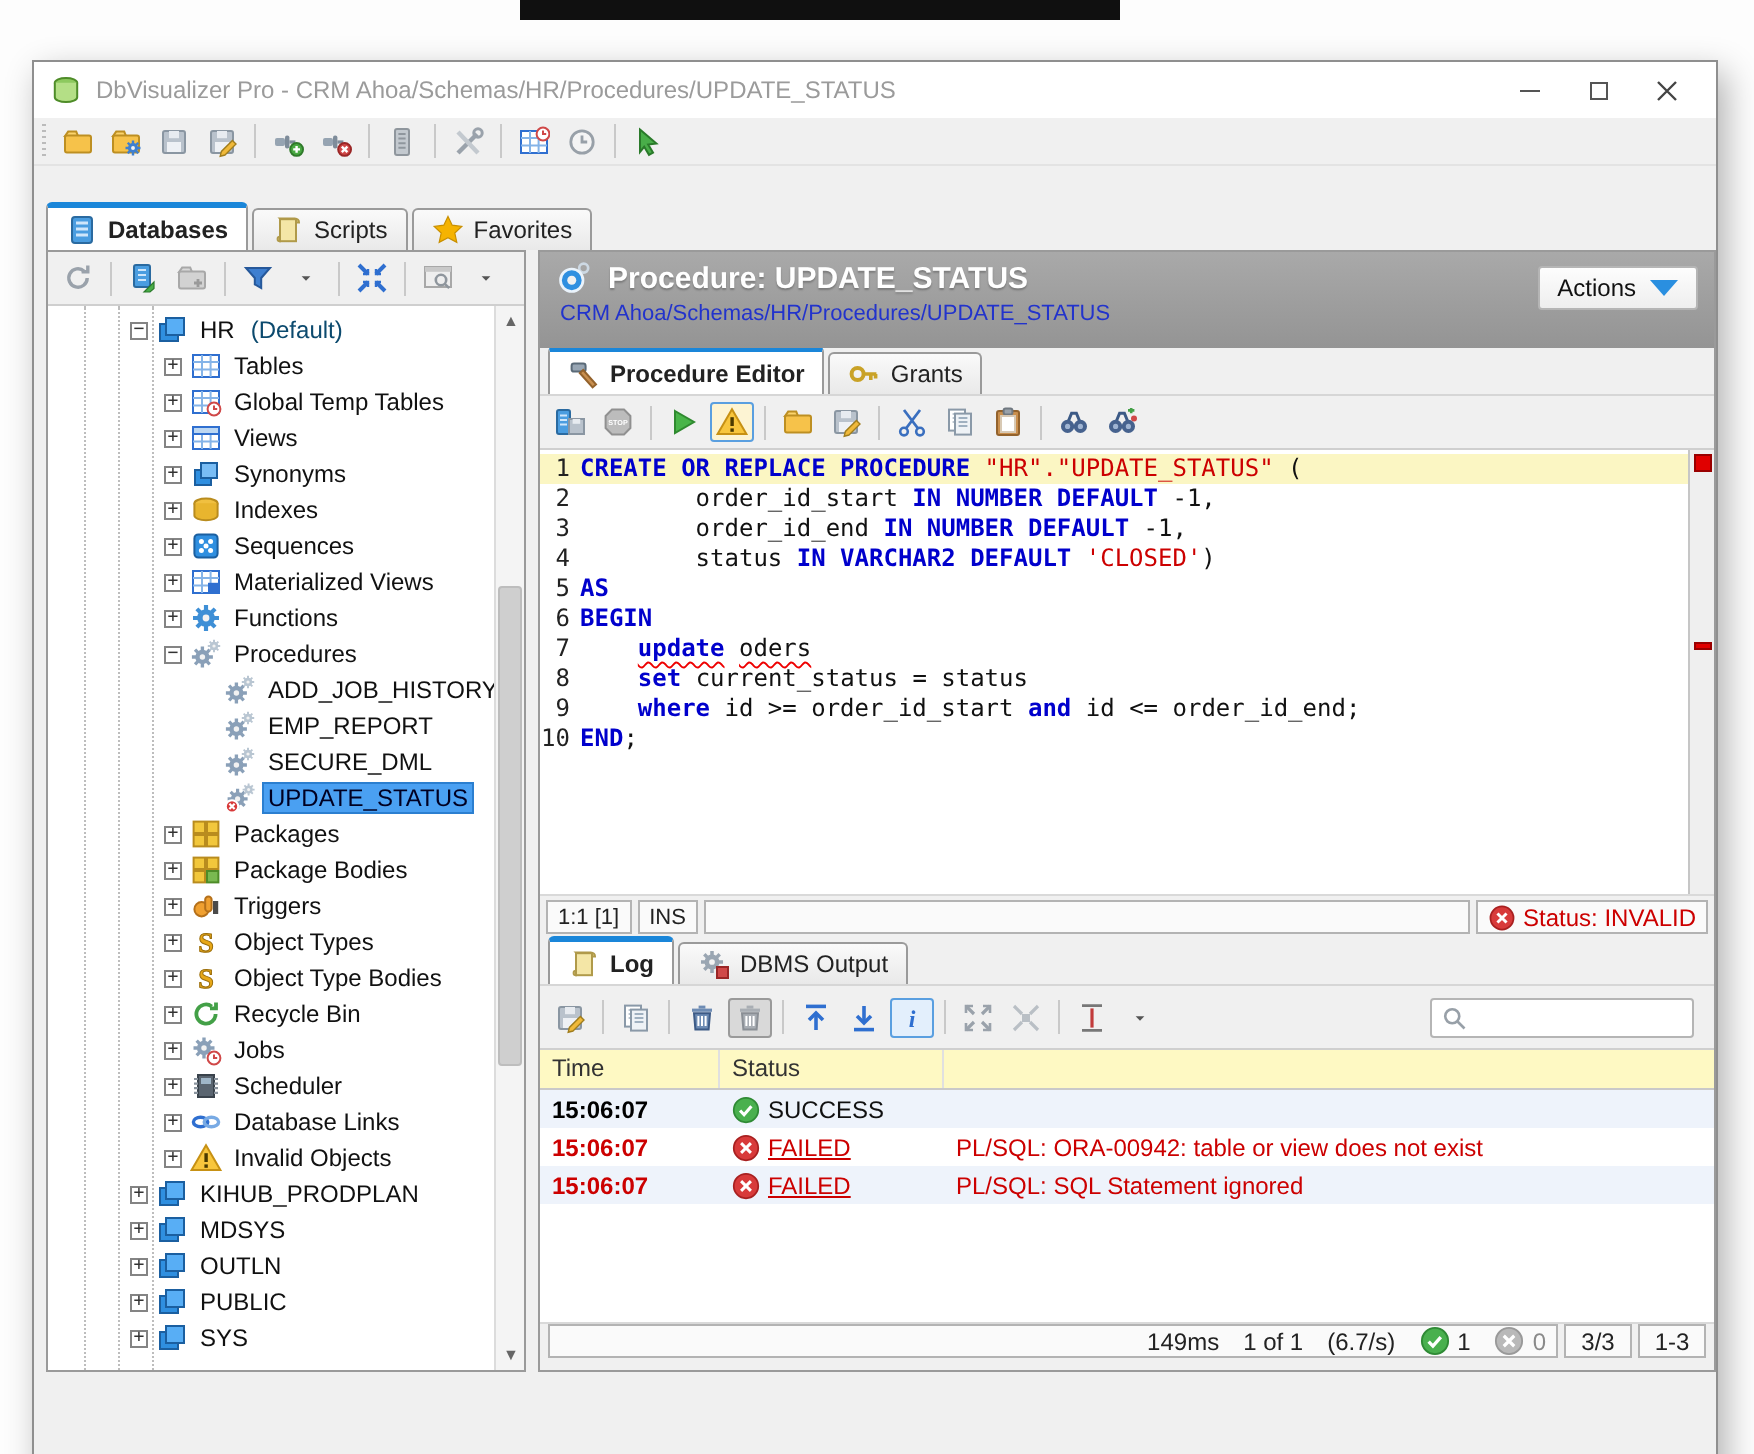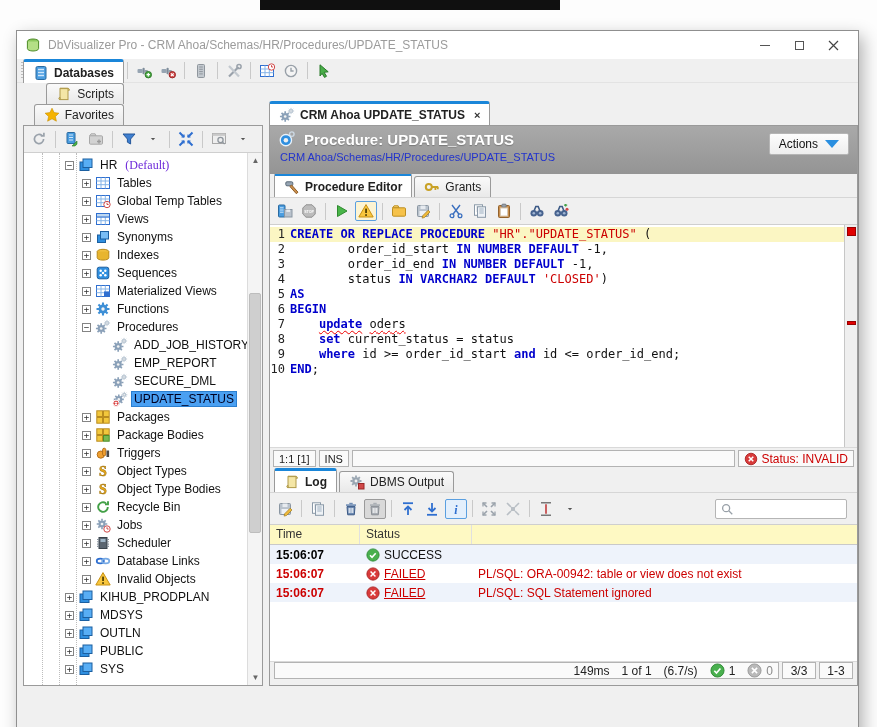--- a/index.html
+++ b/index.html
@@ -24,40 +24,40 @@
   .grip{width:5px;height:18px;margin-right:3px;background:repeating-linear-gradient(#bbb 0 1px,transparent 1px 3px);width:2px;}
   .tbtn{min-width:22px;height:20px;display:flex;align-items:center;justify-content:center;border:1px solid transparent;border-radius:2px;}
   .tbtn.toggled{border-color:#5a9fe0;background:#fdf4d3;}
   .tbtn.toggled-blue{border-color:#5a9fe0;background:#e3effc;}
   .tbtn.pressed{border-color:#9a9a9a;background:#d9d9d9;}
   .sep{width:1px;height:17px;background:#c9c9c9;margin:0 3px;}
   .ic{display:inline-flex;align-items:center;justify-content:center;}
   
   #tabrow{position:absolute;top:70px;left:0;right:0;height:24px;}
   .tabs{position:absolute;bottom:0;display:flex;align-items:flex-end;}
-  #left-tabs{left:6px;flex-direction:column;}
+  #left-tabs{left:6px;}
   #obj-tabs{left:252px;}
   .tab{display:flex;align-items:center;gap:5px;padding:0 9px;height:21px;font-size:12px;color:#222;
     border:1px solid #9a9a9a;border-bottom:none;border-radius:3px 3px 0 0;
     background:linear-gradient(#fafafa,#e9e9e9);margin-right:2px;white-space:nowrap;}
   .tab.active{height:24px;background:#fff;border-top:3px solid #1a86d9;font-weight:bold;}
   .tab .close{margin-left:4px;color:#333;font-size:11px;}
   
   #left-panel{position:absolute;left:6px;top:94px;width:240px;height:561px;background:#fff;border:1px solid #9a9a9a;}
   #tree-toolbar{height:27px;background:#f0f0f0;border-bottom:1px solid #cfcfcf;}
   #tree{position:absolute;top:27px;left:0;right:15px;bottom:0;overflow:hidden;padding-top:3px;background:#fff;}
   .guide{position:absolute;top:0;bottom:0;border-left:1px dotted #bdbdbd;}
   .trow{display:flex;align-items:center;height:18px;font-size:12px;color:#111;white-space:nowrap;position:relative;}
   .tbox{width:9px;height:9px;border:1px solid #848484;background:#fff;font-size:9px;line-height:7px;text-align:center;
     color:#333;margin-right:4px;flex:none;font-family:"DejaVu Sans Mono",monospace;}
   .tbox.none{visibility:hidden;}
   .ticon{width:16px;height:16px;margin-right:4px;flex:none;display:flex;align-items:center;justify-content:center;}
   .tlabel{padding:0 2px;}
   .tlabel.sel{background:#4aa0f2;color:#002;outline:1px solid #2b7fd0;}
-  .tsuffix{color:#6d28d9;margin-left:6px;font-family:Liberation Serif, serif;}
+  .tsuffix{color:#0c4a6e;margin-left:6px;}
   
   #tree-scrollbar{position:absolute;top:27px;right:0;width:15px;bottom:0;background:#f4f4f4;border-left:1px solid #dcdcdc;}
   .sb-arrow{position:absolute;left:0;width:15px;height:15px;display:flex;align-items:center;justify-content:center;color:#666;font-size:8px;}
   #sb-thumb{position:absolute;left:1px;width:12px;top:140px;height:240px;background:#cfcfcf;border:1px solid #bdbdbd;border-radius:2px;}
   
   #right-panel{position:absolute;left:252px;top:94px;width:589px;height:561px;background:#fff;border:1px solid #9a9a9a;display:flex;flex-direction:column;}
   #obj-header{height:48px;background:linear-gradient(#a9a9a9,#949494);padding:4px 8px 0 8px;position:relative;flex:none;}
   #obj-header .hrow{display:flex;align-items:center;gap:8px;}
   #obj-title{color:#fff;font-size:15px;font-weight:bold;text-shadow:0 1px 1px rgba(0,0,0,.25);}
   #obj-crumb{color:#2233cc;font-size:11px;margin-top:3px;margin-left:2px;}
@@ -281,40 +281,20 @@
           </span>
           <span class="tab">
             <span class="ic">
               <svg width="16" height="16" viewBox="0 0 16 16">
                 <path d="M8 1.2l2.1 4.4 4.8.6-3.5 3.3 1 4.7L8 11.8l-4.4 2.4 1-4.7L1.1 6.2l4.8-.6z" fill="#f5b301" stroke="#c88f00" stroke-width="0.6"></path>
               </svg>
             </span>
             <span>Favorites</span>
           </span>
         </div>
-      <div class="tabs" id="obj-tabs">
-          <span class="tab active">
-            <span class="ic">
-              <svg width="16" height="16" viewBox="0 0 16 16">
-                <g transform="translate(6.2,9.5) scale(1.05)">
-                  <circle r="3.4" fill="#8aa0b8"></circle>
-                  <circle r="1.3" fill="#f2f2f2"></circle>
-                  <path d="M0 -5v2M0 5v-2M-5 0h2M5 0h-2M-3.5 -3.5l1.4 1.4M3.5 3.5l-1.4-1.4M3.5 -3.5l-1.4 1.4M-3.5 3.5l1.4-1.4" stroke="#8aa0b8" stroke-width="1.6"></path>
-                </g>
-                <g transform="translate(12,4) scale(0.62)">
-                  <circle r="3.4" fill="#b9c6d2"></circle>
-                  <circle r="1.3" fill="#f2f2f2"></circle>
-                  <path d="M0 -5v2M0 5v-2M-5 0h2M5 0h-2M-3.5 -3.5l1.4 1.4M3.5 3.5l-1.4-1.4M3.5 -3.5l-1.4 1.4M-3.5 3.5l1.4-1.4" stroke="#b9c6d2" stroke-width="1.6"></path>
-                </g>
-              </svg>
-            </span>
-            <span>CRM Ahoa UPDATE_STATUS</span>
-            <span class="close">×</span>
-          </span>
-        </div>
     </div>
 
     <div id="left-panel">
       <div class="toolbar" id="tree-toolbar">
           <span class="tbtn">
             <span class="ic">
               <svg width="16" height="16" viewBox="0 0 16 16">
                 <path d="M12.6 8a4.6 4.6 0 1 1-1.5-3.4" fill="none" stroke="#9aa2ab" stroke-width="1.7"></path>
                 <path d="M12.9 1.8v3.1H9.8" fill="none" stroke="#9aa2ab" stroke-width="1.7"></path>
               </svg>

